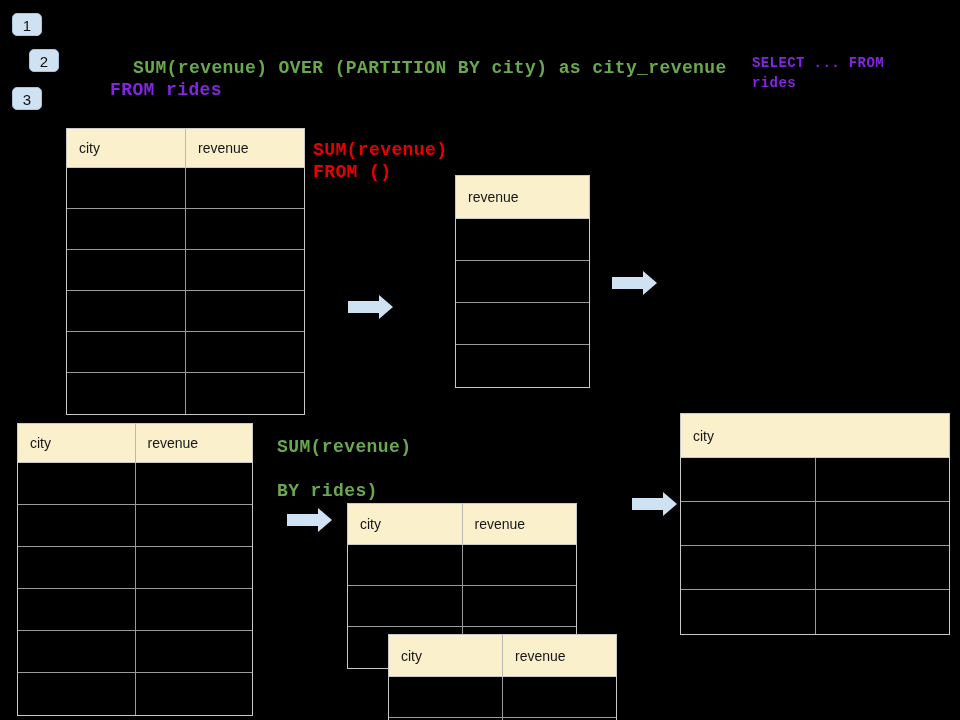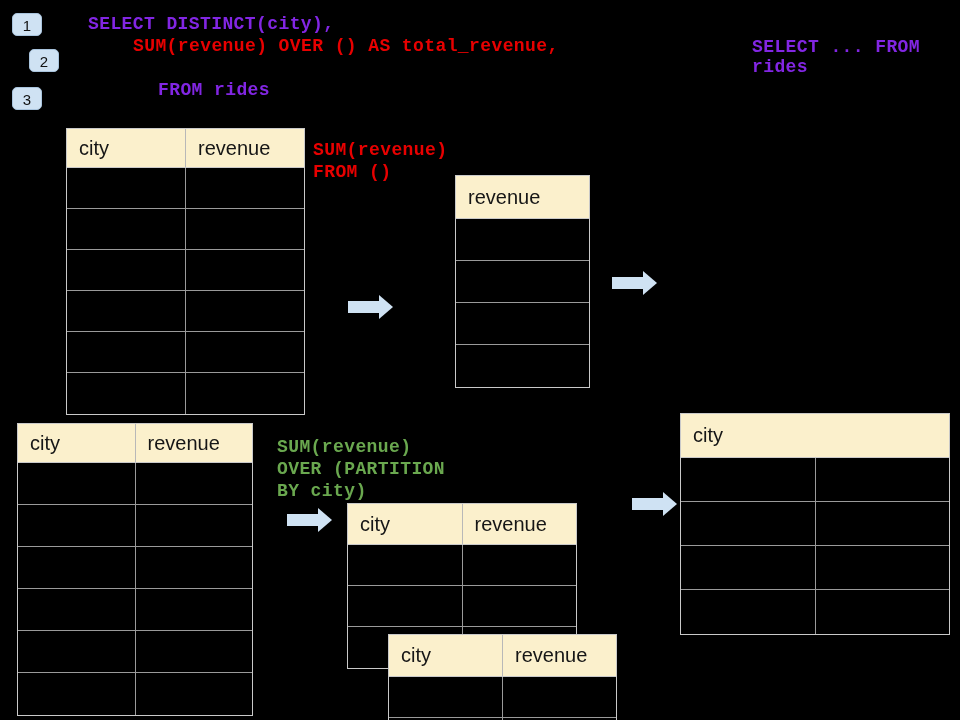--- a/index.html
+++ b/index.html
@@ -32,29 +32,29 @@
   
   .code {
     position: absolute;
     font-family: "Liberation Mono", monospace;
     font-weight: bold;
     font-size: 18px;
     line-height: 22px;
     letter-spacing: 0.4px;
     white-space: pre;
   }
-  .code.small { font-size: 18px; line-height: 20px; letter-spacing: 0.4px; }
+  .code.small { font-size: 14px; line-height: 20px; letter-spacing: 0.4px; margin-top: 16px; }
   .purple { color: var(--purple, #8226e3); }
   .red    { color: var(--red, #e80000); }
   .green  { color: var(--green, #6aa84f); }
 
   .sql-1 { left: 88px;  top: 13px;  }
   .sql-2 { left: 133px; top: 35px;  }
   .sql-3 { left: 133px; top: 57px;  }
-  .sql-4 { left: 110px; top: 79px; margin-left: 48px;  }
+  .sql-4 { left: 110px; top: 79px;  }
   .sql-5 { left: 110px; top: 101px; }
 
   .side-note { left: 752px; top: 37px; }
 
   .label-total     { left: 313px; top: 139px; }
   .label-partition { left: 277px; top: 436px; }
 
   
   .tbl {
     position: absolute;
@@ -64,21 +64,21 @@
   }
   .thead {
     display: flex;
     background: var(--header-bg, #fbf0cc);
     border-bottom: 1px solid #c9c9c9;
     box-sizing: border-box;
   }
   .th {
     flex: 1;
     color: #161616;
-    font-size: 20px;
+    font-size: 14px;
     padding-left: 12px;
     display: flex;
     align-items: center;
     box-sizing: border-box;
   }
   .th:not(:last-child) { border-right: 1px solid #b8b8b8; }
   .tr { display: flex; box-sizing: border-box; }
   .tr:not(:last-child) { border-bottom: 1px solid #9a9a9a; }
   .td { flex: 1; box-sizing: border-box; }
   .td:not(:last-child) { border-right: 1px solid #9a9a9a; }
@@ -128,29 +128,28 @@
 </style>
 </head>
 <body>
 
 <div class="canvas">
 
   <div class="badge badge-1">1</div>
   <div class="badge badge-2">2</div>
   <div class="badge badge-3">3</div>
 
-  <div class="code purple sql-1">SELECT DISTINCT(city),</div>
-  <div class="code red    sql-2">SUM(revenue) OVER () AS total_revenue,</div>
+  <div class="code green  sql-3">SUM(revenue) OVER (PARTITION BY city) as city_revenue</div>
   <div class="code purple sql-4">FROM rides</div>
 
   <div class="code small purple side-note"><span>SELECT ... FROM</span><br><span>rides</span></div>
 
   <div class="code red label-total"><span>SUM(revenue)</span><br><span>FROM ()</span></div>
 
-  <div class="code green label-partition"><span>SUM(revenue)</span><br><span>OVER (PARTITION</span><br><span>BY city)</span></div>
+  <div class="code green label-partition"><span>SUM(revenue)</span><br><br><span>BY rides)</span></div>
 
   <div class="tbl t-source-full">
     <div class="thead">
       <div class="th">city</div>
       <div class="th">revenue</div>
     </div>
     <div class="tbody">
         <div class="tr">
           <div class="td"></div>
           <div class="td"></div>

